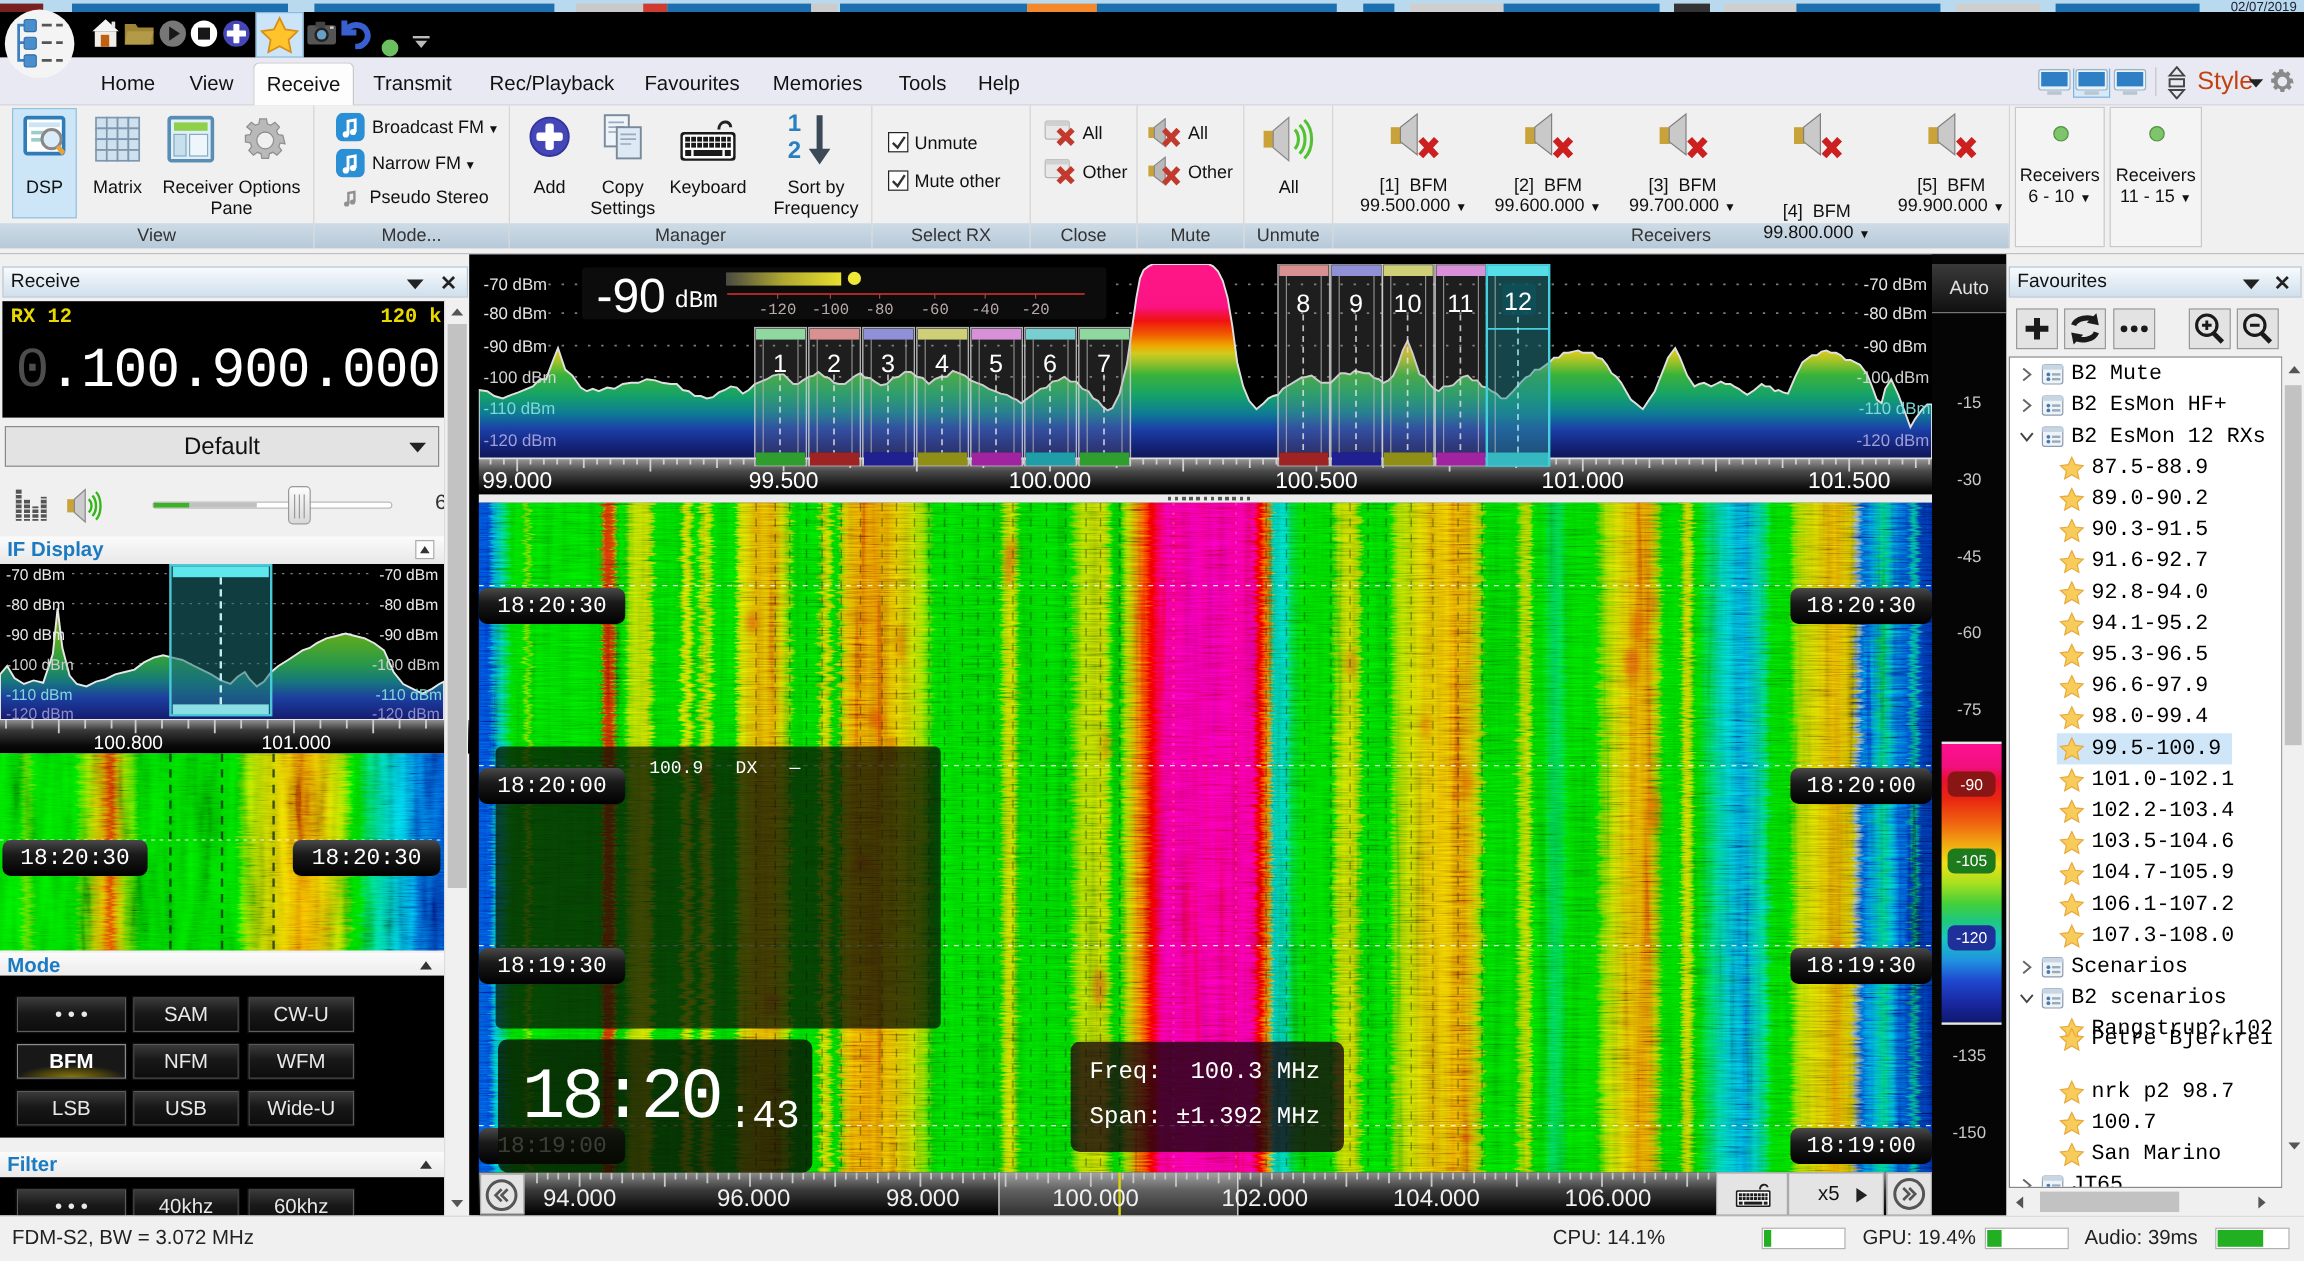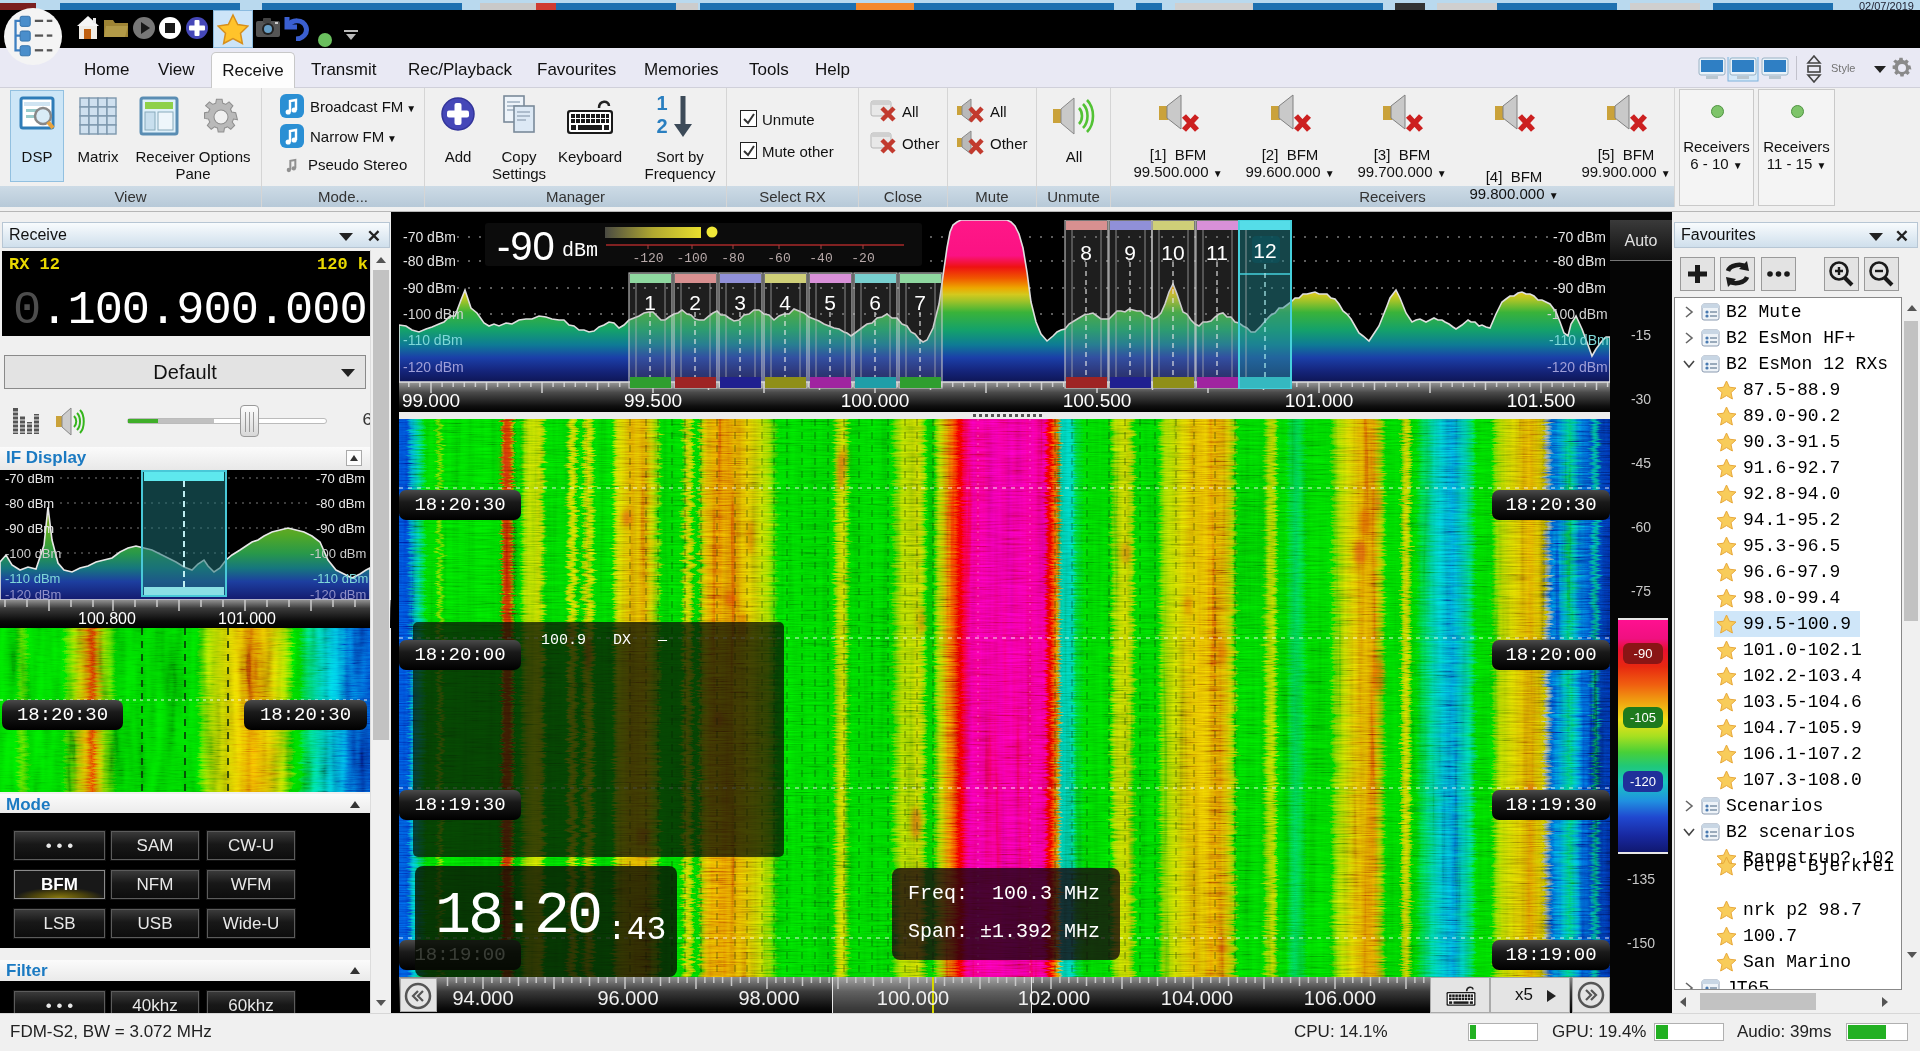--- a/index.html
+++ b/index.html
@@ -30,21 +30,21 @@
             background:linear-gradient(#cddbe6,#b7c9d8); }
   .rbtn-label { position:absolute; font-size:15px; color:#111; text-align:center; }
 
   
   .phead { position:absolute; height:26px; background:linear-gradient(#f8fbfd,#cfdfec);
            border:1px solid #b7c6d4; font-size:16px; color:#111; line-height:24px; padding-left:6px; }
 
   
   #leftpanel { left:0; top:212px; width:391px; height:801px; background:#f0f0f0; }
 
-  #freqdisp { left:2px; top:39px; width:368px; height:85px; background:#000; color:#fff; }
+  #freqdisp { left:2px; top:39px; width:368px; height:97px; background:#000; color:#fff; }
   #combo { left:4px; top:143px; width:362px; height:34px; background:#e3e3e3; border:1px solid #8a8a8a;
            text-align:center; font-size:20px; color:#111; line-height:32px; }
 
   .secthead { position:absolute; left:0; width:370px; height:23px; background:linear-gradient(#fbfbfb,#e8e8e8);
               font-size:17px; font-weight:bold; color:#1b7ac2; padding-left:6px; line-height:22px; }
 
   
   .sb { position:absolute; background:#f0f0f0; }
   .sbthumb { position:absolute; background:#c2c2c2; }
 
@@ -201,21 +201,21 @@
         <rect x="3" y="3" width="22" height="12" fill="#2f7fc4"></rect>
         <rect x="8" y="19" width="12" height="3" fill="#b9c6d0"></rect>
       </g>
     </svg>
     <div class="abs" style="left:1796px;top:8px;width:1px;height:24px;background:#c2c2cc;"></div>
     <svg class="abs" style="left:1803px;top:7px;" width="22" height="28" viewBox="0 0 22 28">
       <path d="M11 1 L17 8 L5 8 Z" fill="none" stroke="#444" stroke-width="1.6"></path>
       <path d="M11 27 L17 20 L5 20 Z" fill="none" stroke="#444" stroke-width="1.6"></path>
       <rect x="5" y="11" width="12" height="6" fill="none" stroke="#444" stroke-width="1.6"></rect>
     </svg>
-    <div class="abs" style="left:1831px;top:0;height:54px;line-height:40px;font-size:11px;color:#737373;">Style</div>
+    <div class="abs" style="left:1831px;top:0;height:54px;line-height:40px;font-size:21px;color:#c2410c;">Style</div>
     <div class="abs" style="left:1874px;top:18px;width:0;height:0;border-left:6px solid transparent;border-right:6px solid transparent;border-top:7px solid #222;"></div>
     <svg class="abs" style="left:1890px;top:8px;" width="24" height="24" viewBox="0 0 24 24">
       <path fill="#8a8a8a" d="M12 8a4 4 0 100 8 4 4 0 000-8zm9.4 5.6l-2.3-.4a7 7 0 01-.7 1.7l1.4 1.9-2.2 2.2-1.9-1.4a7 7 0 01-1.7.7l-.4 2.3h-3.2l-.4-2.3a7 7 0 01-1.7-.7l-1.9 1.4-2.2-2.2 1.4-1.9a7 7 0 01-.7-1.7l-2.3-.4v-3.2l2.3-.4a7 7 0 01.7-1.7L3.2 5.6l2.2-2.2 1.9 1.4a7 7 0 011.7-.7l.4-2.3h3.2l.4 2.3a7 7 0 011.7.7l1.9-1.4 2.2 2.2-1.4 1.9a7 7 0 01.7 1.7l2.3.4z"></path>
       <circle cx="12" cy="12" r="3.2" fill="#e9e9f4"></circle>
     </svg>
   </div>
 
   <div id="ribbon" class="abs">
 
     <div class="rgroup" style="left:0;width:262px;">

